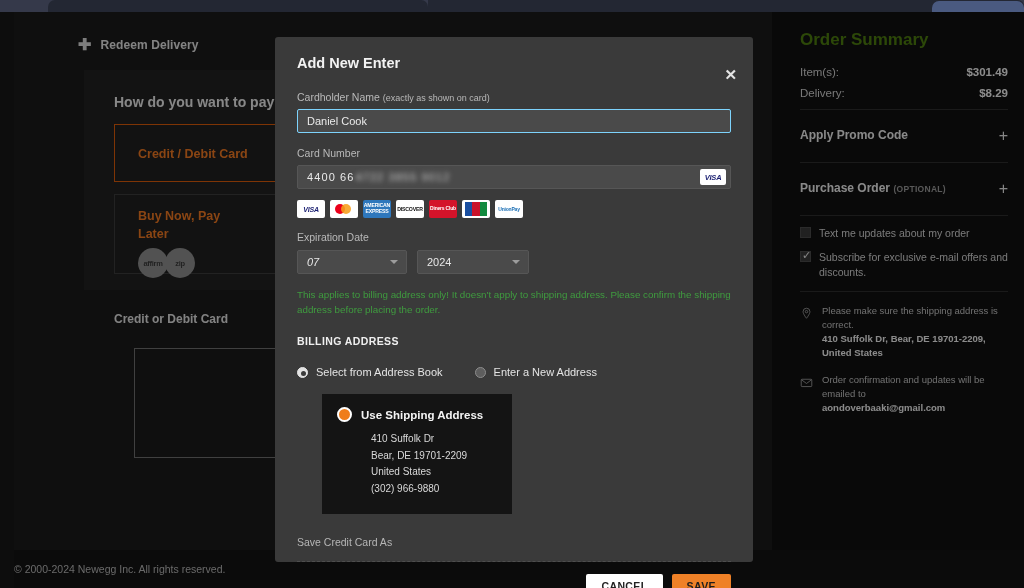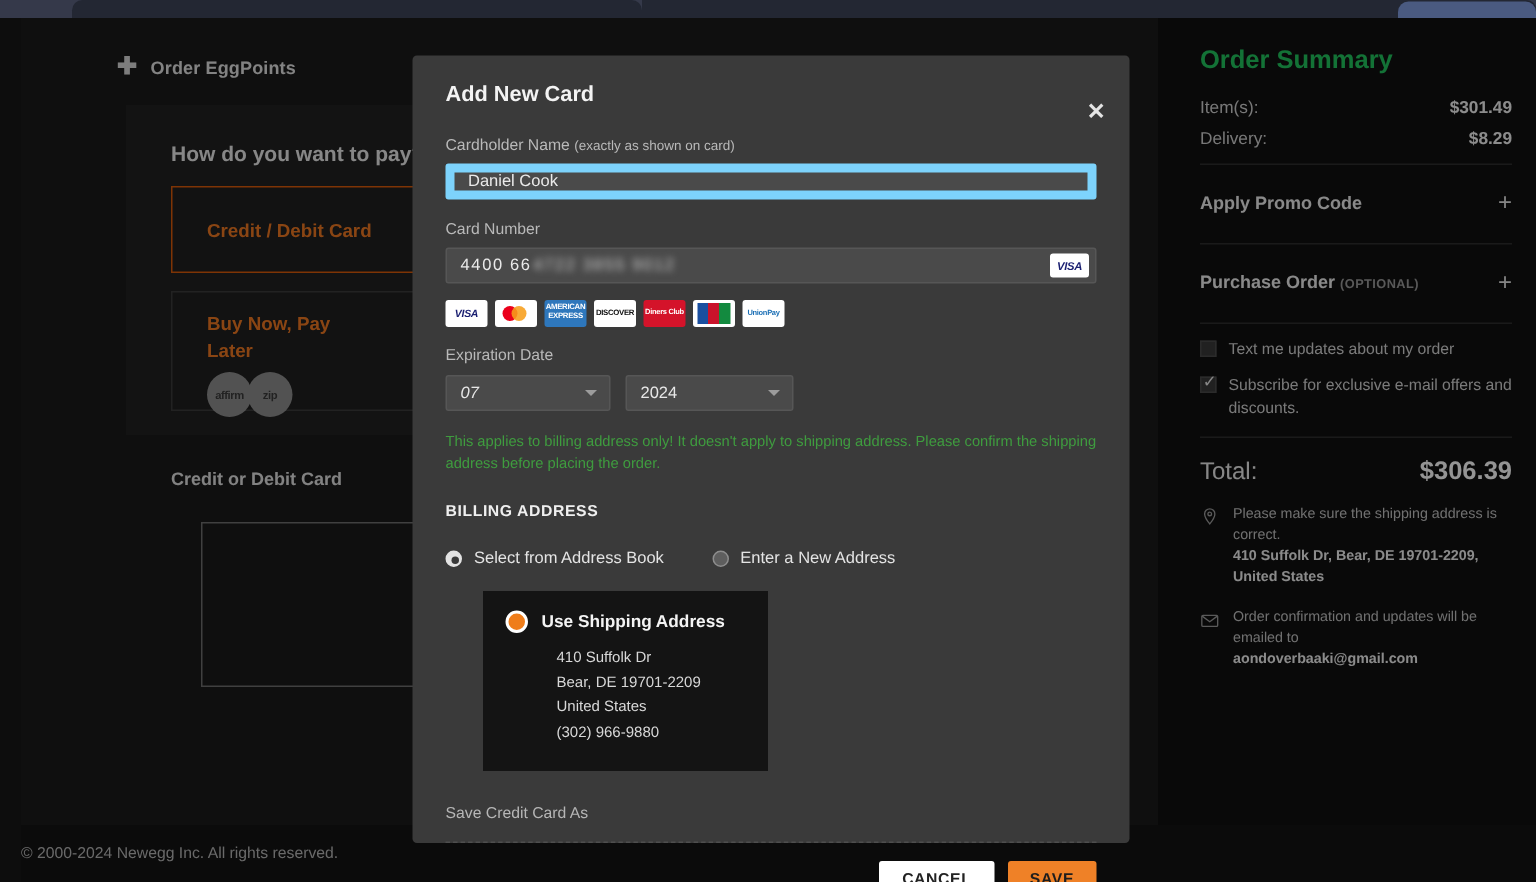--- a/index.html
+++ b/index.html
@@ -102,21 +102,21 @@
   #cd-card-box {
     position:absolute; left:70px; top:328px; width:330px; height:110px;
     border:1px solid #6e6e6e;
   }
 
   
   #order-summary {
     position: absolute; left: 758px; top: 0; width: 266px; height: 538px;
     background: #111111; padding: 18px 30px 0 28px;
   }
-  #os-title { color:#22c55e; font-size:17px; font-weight:700; margin-bottom:16px; }
+  #os-title { color:#4d7c0f; font-size:17px; font-weight:700; margin-bottom:16px; }
   .os-line {
     display:flex; justify-content:space-between; align-items:baseline;
     margin-bottom:9px;
   }
   .os-line .k { color:#cfcfcf; font-size:11.5px; }
   .os-line .v { color:#f2f2f2; font-size:11.5px; font-weight:700; }
   .os-rule { height:1px; background:#2e2e2e; margin:10px 0; }
   .os-acc {
     display:flex; justify-content:space-between; align-items:flex-start;
     padding:8px 0;
@@ -165,21 +165,21 @@
   #modal-body { padding: 18px 22px 0 22px; flex:1; position:relative; }
   #modal-close {
     position:absolute; right:16px; top:30px;
     color:#e4e4e4; font-size:15px; line-height:1; font-weight:700;
     cursor:pointer;
   }
   #modal-title { color:#f3f3f3; font-size:14.5px; font-weight:700; margin-bottom:20px; }
   .fld-label { color:#b9b9b9; font-size:10.5px; margin-bottom:6px; }
   .fld-label .sub { font-size:9px; }
   .txt-input {
-    width:100%; height:24px; background:#4a4a4a; border:6px solid #7dd3fc;
+    width:100%; height:24px; background:#4a4a4a; border:1px solid #7dd3fc;
     border-radius:2px; color:#eaeaea; font-size:11px;
     font-family:"Liberation Sans", sans-serif; padding:0 9px;
   }
   #card-number-row { position:relative;border-radius:11px; }
   #card-number-masked {
     width:100%; height:24px; background:#4a4a4a; border:1px solid #565656;
     border-radius:2px; display:flex; align-items:center; padding:0 9px;
     position:relative; overflow:hidden;
   }
   #card-num-visible { color:#eaeaea; font-size:11px; letter-spacing:1.1px; }
@@ -287,21 +287,21 @@
 
 <div id="page">
   <div id="page-edge-l"></div>
 
   <div id="content-area">
 
     <div id="left-col">
 
       <div id="redeem-row">
         <span class="plus-glyph">✚</span>
-        <span id="redeem-label">Order EggPoints</span>
+        <span id="redeem-label">Redeem Delivery</span>
       </div>
 
       <div id="pay-panel">
         <div id="pay-q">How do you want to pay?</div>
 
         <div class="pay-tile" id="tile-credit">
           <div class="tile-title">Credit / Debit Card</div>
           <div id="card-glyph"></div>
         </div>
 
@@ -350,24 +350,20 @@
         <span class="cbox"></span>
         <span class="lbl">Text me updates about my order</span>
       </div>
       <div class="os-check">
         <span class="cbox on"></span>
         <span class="lbl">Subscribe for exclusive e-mail offers and discounts.</span>
       </div>
 
       <div class="os-rule"></div>
 
-      <div id="os-total">
-        <span class="k">Total:</span>
-        <span class="v">$306.39</span>
-      </div>
 
       <div class="os-note">
         <span class="ic">
           <svg width="13" height="13" viewBox="0 0 16 16">
               <path d="M8 1.5A4.2 4.2 0 0 0 3.8 5.7c0 3 4.2 8.2 4.2 8.2s4.2-5.2 4.2-8.2A4.2 4.2 0 0 0 8 1.5z" fill="none" stroke="#9b9b9b" stroke-width="1.1"></path>
               <circle cx="8" cy="5.7" r="1.5" fill="none" stroke="#9b9b9b" stroke-width="1.1"></circle>
             </svg>
         </span>
         <span class="txt"><span>Please make sure the shipping address is correct.</span><br><b>410 Suffolk Dr, Bear, DE 19701-2209, United States</b></span>
       </div>
@@ -388,21 +384,21 @@
     <span>© 2000-2024 Newegg Inc. All rights reserved.</span>
   </div>
 
   <div id="scrim"></div>
 
   <div id="modal">
     <div id="modal-body">
 
       <div id="modal-close">✕</div>
 
-      <div id="modal-title">Add New Card</div>
+      <div id="modal-title">Add New Enter</div>
 
       
       <div class="fld-label">
         <span>Cardholder Name</span>
         <span class="sub">(exactly as shown on card)</span>
       </div>
       <input class="txt-input" id="cardholder-input" type="text" value="Daniel Cook" style="">
 
       
       <div class="fld-label" style="margin-top:14px;">Card Number</div>

